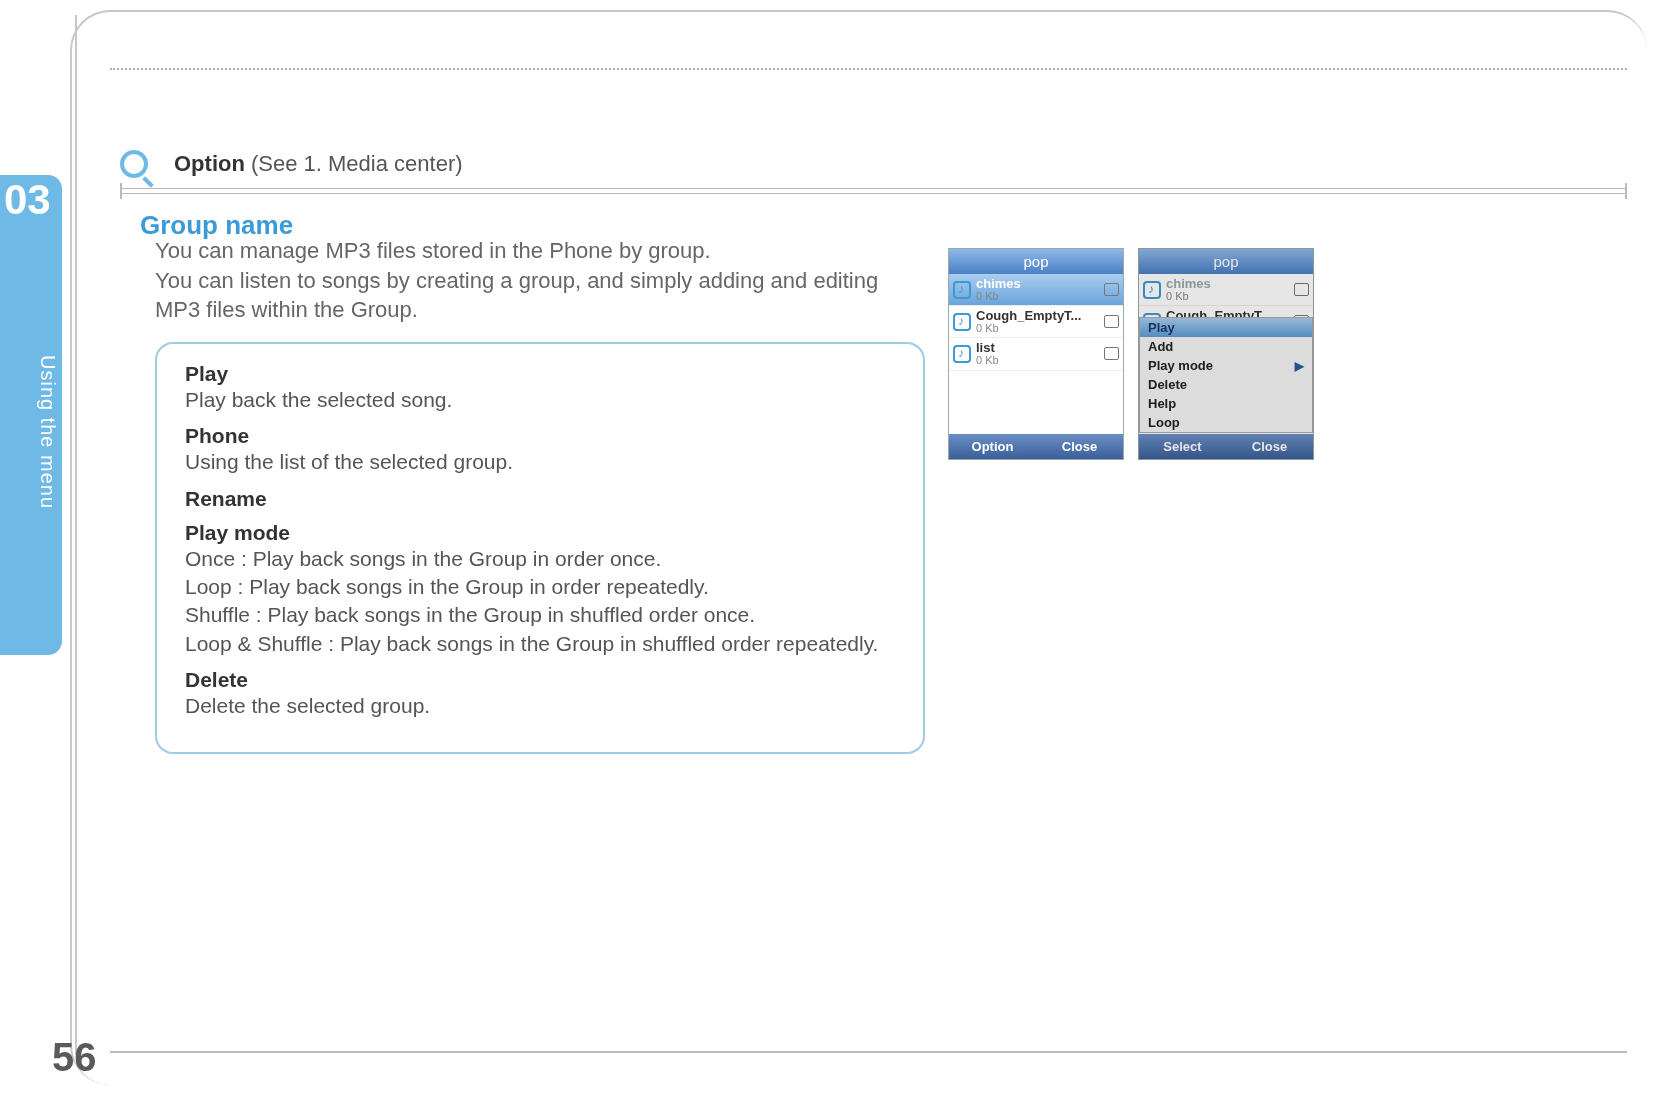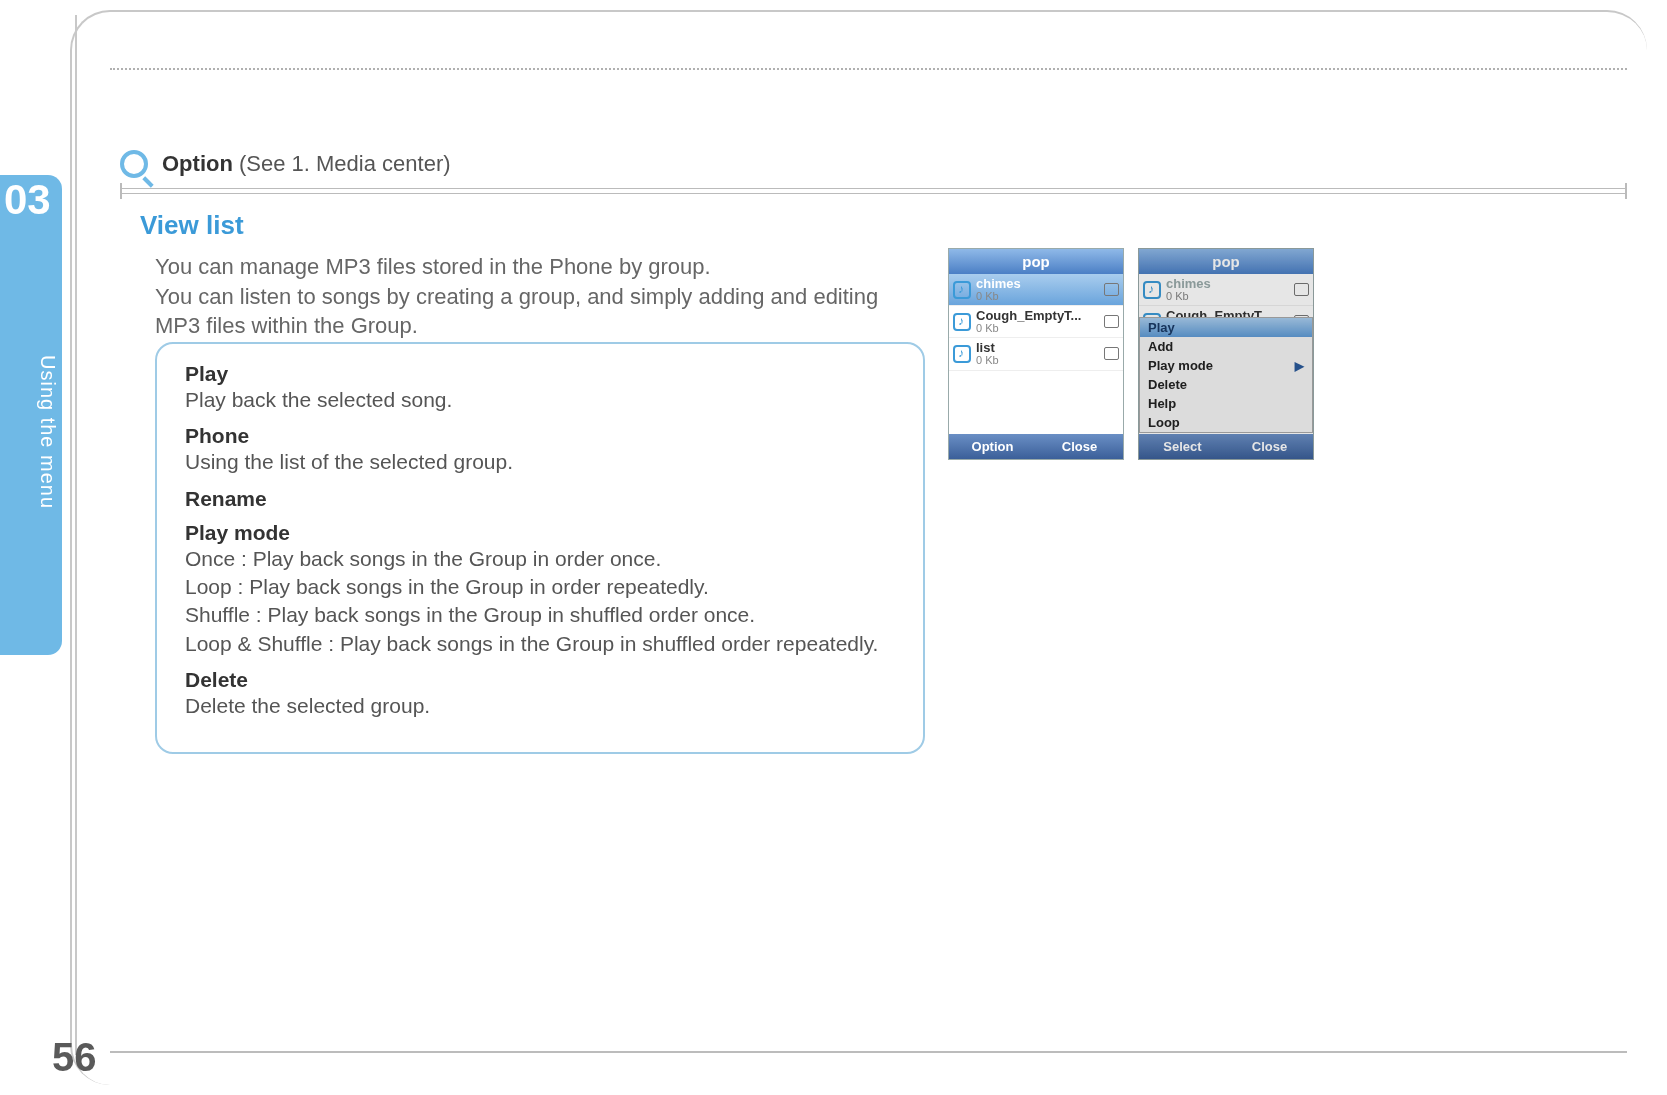--- a/index.html
+++ b/index.html
@@ -64,20 +64,21 @@
     bottom: 40px;
     border-left: 2px solid #c8c8c8;
   }
   .option-row {
     position: absolute;
     left: 120px;
     top: 150px;
     right: 40px;
     display: flex;
     align-items: center;
+    gap: 12px;
   }
   .magnifier {
     width: 28px;
     height: 28px;
     border: 4px solid #6fb9e6;
     border-radius: 50%;
     position: relative;
     margin-right: 14px;
   }
   .magnifier::after {
@@ -119,21 +120,21 @@
     position: absolute;
     left: 140px;
     top: 210px;
     color: #3b9ad8;
     font-size: 26px;
     font-weight: bold;
   }
   .intro-text {
     position: absolute;
     left: 155px;
-    top: 252px;
+    top: 236px;
     width: 770px;
     color: #666;
     font-size: 22px;
     line-height: 1.35;
   }
   .defs-box {
     position: absolute;
     left: 155px;
     top: 342px;
     width: 770px;
@@ -157,21 +158,21 @@
     border: 1px solid #9aa;
     background: #f7f7f7;
     font-family: Verdana, sans-serif;
     font-size: 13px;
   }
   .phone.dim { filter: brightness(0.9); }
   .ph-title {
     background: linear-gradient(#8fb9e8, #4b7fc5);
     color: #fff;
     text-align: center;
-    font-weight: bold;
+    font-weight: normal;
     padding: 4px 0;
     font-size: 15px;
   }
   .ph-list { min-height: 160px; background: #fff; }
   .ph-row {
     display: flex;
     align-items: center;
     padding: 3px 4px;
     border-bottom: 1px solid #eee;
   }
@@ -261,21 +262,21 @@
 <div class="chapter-label">Using the menu</div>
 
 <div class="option-row">
   <div class="magnifier"></div>
   <span class="option-label">
     <b>Option</b><span> (See 1. Media center)</span>
   </span>
 </div>
 <div class="option-line"></div>
 
-<div class="section-title">View list</div>
+<div class="section-title">Group name</div>
 <div class="intro-text" style="white-space: pre-line;">You can manage MP3 files stored in the Phone by group.
 You can listen to songs by creating a group, and simply adding and editing MP3 files within the Group.</div>
 
 <div class="defs-box" id="defs-box">
     <div class="def-item">
       <div class="def-term">Play</div>
       <div class="def-desc" style="white-space: pre-line;">Play back the selected song.</div>
     </div>
     <div class="def-item">
       <div class="def-term">Phone</div>

